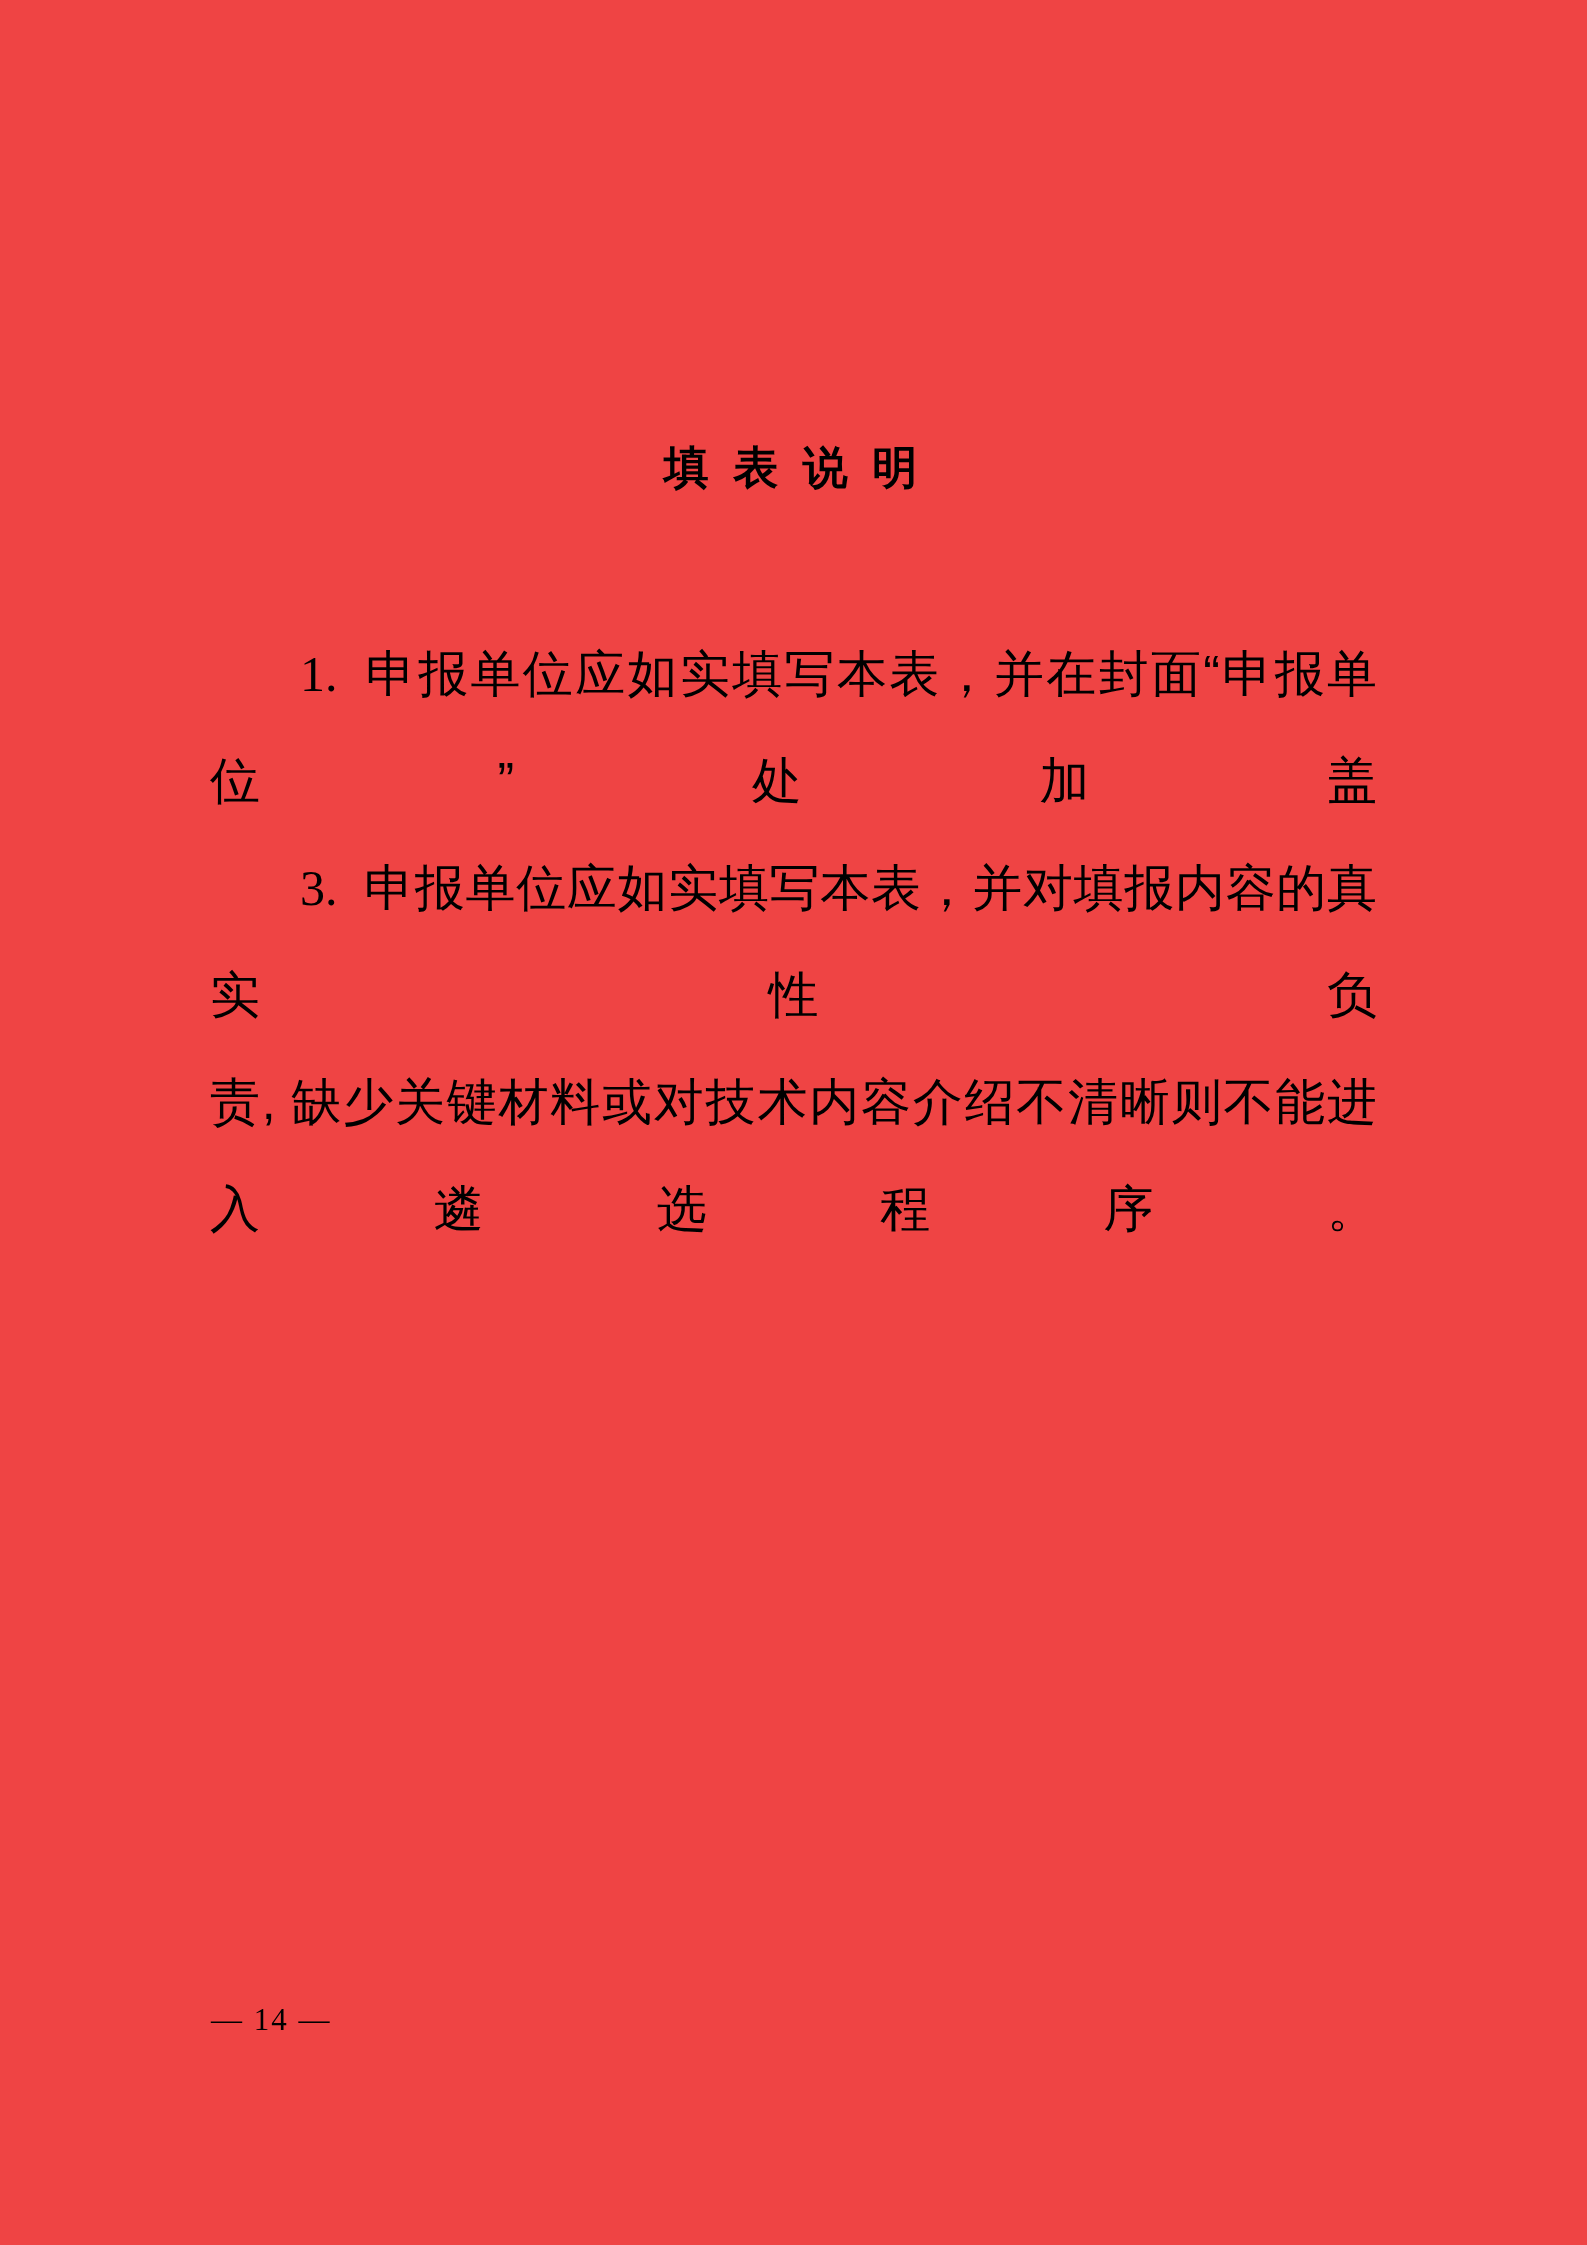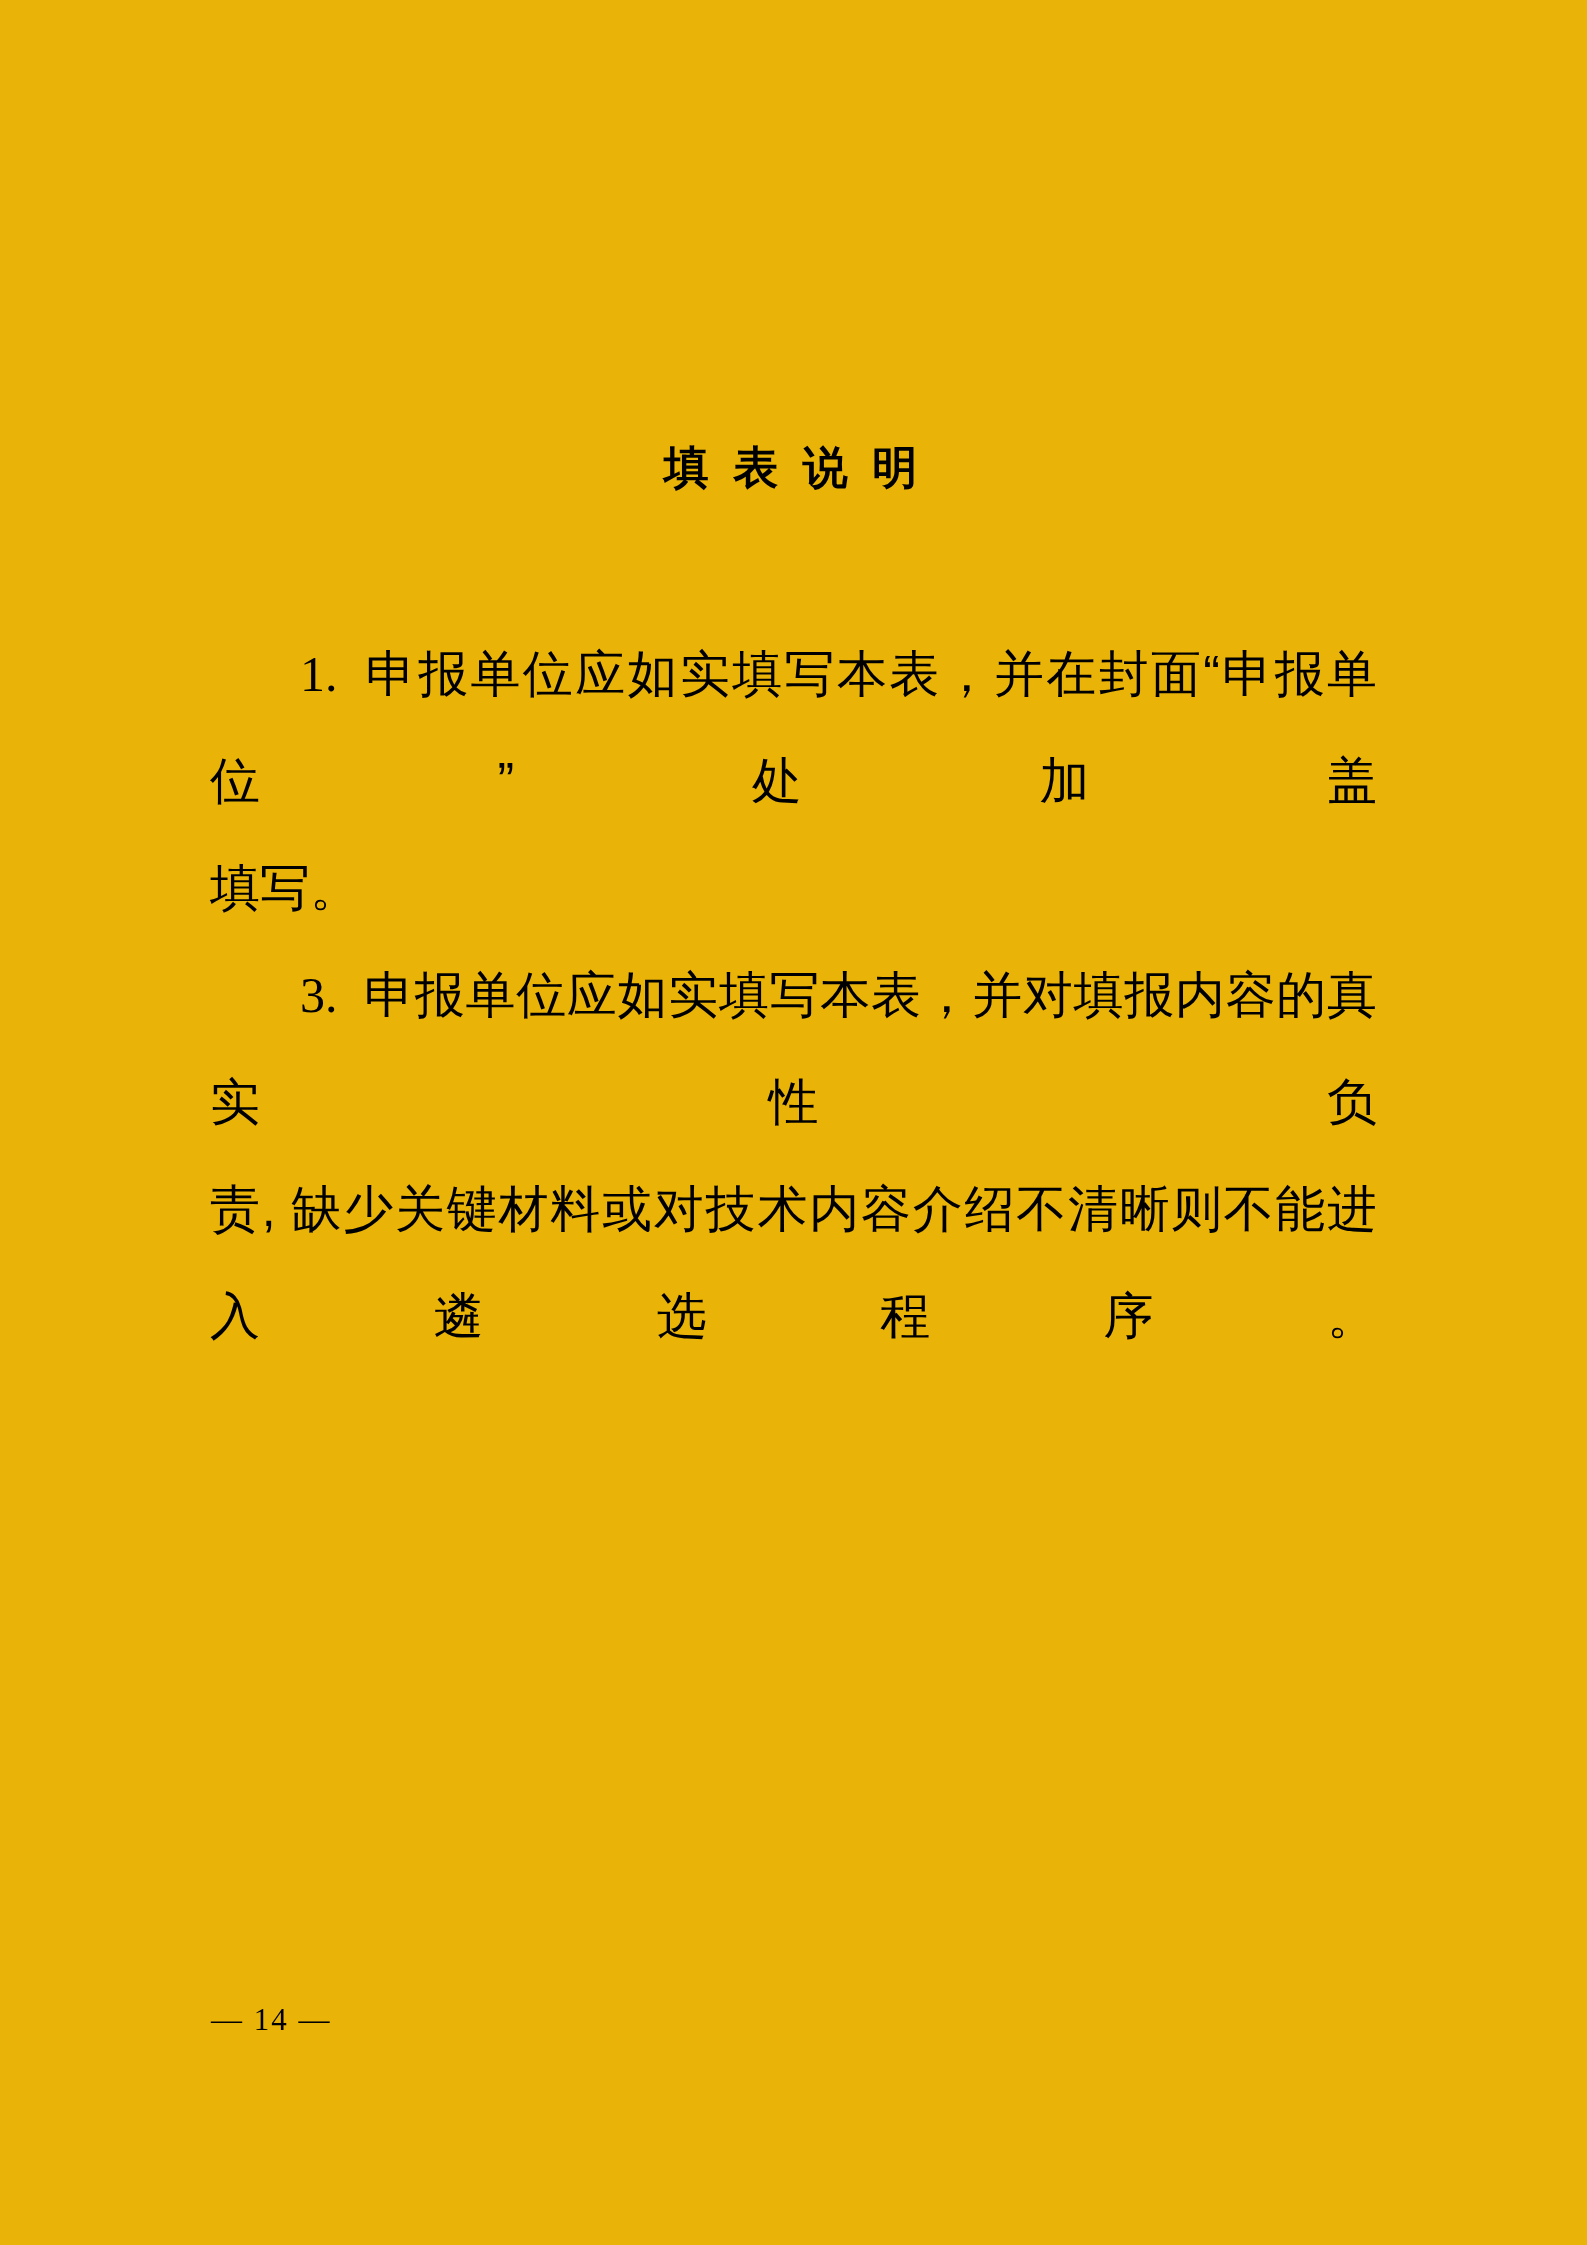--- a/index.html
+++ b/index.html
@@ -4,21 +4,21 @@
 <style>
   html, body {
     margin: 0;
     padding: 0;
     background: #ffffff;
   }
   .page {
     position: relative;
     width: 1587px;
     height: 2245px;
-    background: #eab308;
+    background: #ef4444;
     color: #000000;
     font-family: "Liberation Sans", sans-serif;
     overflow: hidden;
   }
   .title {
     position: absolute;
     top: 443px;
     left: 0;
     width: 100%;
     margin: 0;
@@ -70,21 +70,20 @@
 <div class="page">
 
   <h1 class="title">填 表 说 明</h1>
 
   <div class="body-block">
 
     <div class="line numbered full"><span class="num">1.</span><span class="txt">申报单位应如实填写本表，并在封面“申报单位”处加盖</span></div>
 
 
 
-    <div class="line"><span class="txt">填写。</span></div>
 
     <div class="line numbered full"><span class="num">3.</span><span class="txt">申报单位应如实填写本表，并对填报内容的真实性负</span></div>
 
     <div class="line full"><span class="txt">责, 缺少关键材料或对技术内容介绍不清晰则不能进入遴选程序。</span></div>
 
   </div>
 
   <div class="page-number">— 14 —</div>
 
 </div>

